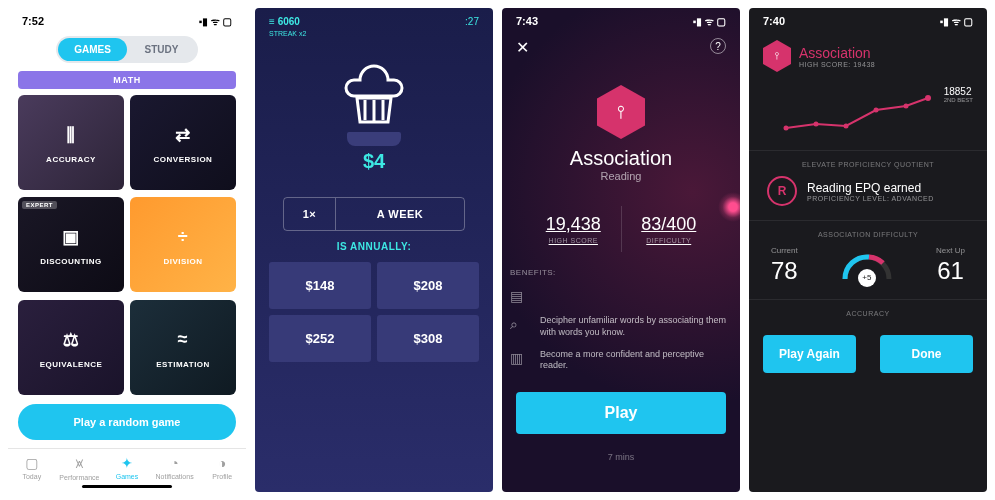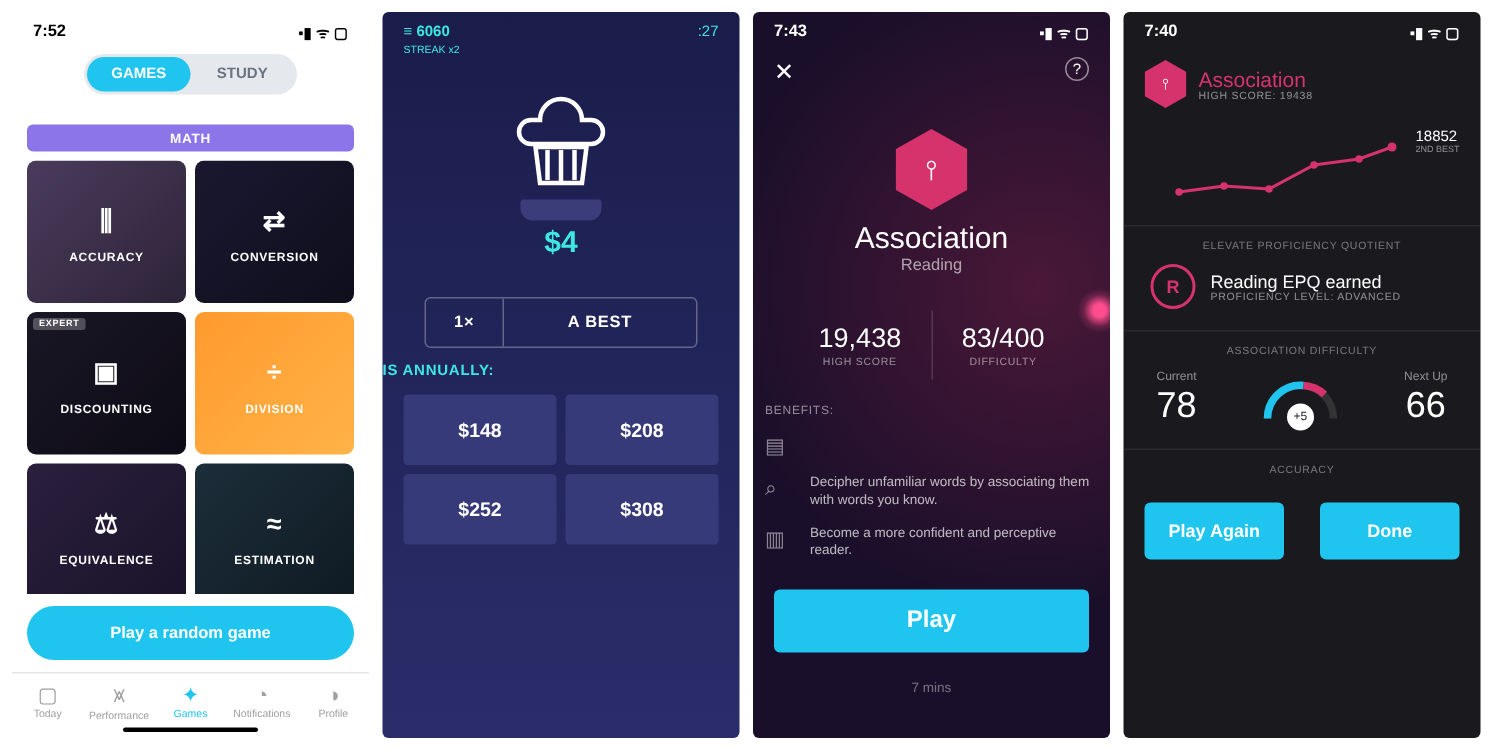--- a/index.html
+++ b/index.html
@@ -6,21 +6,21 @@
   body { background: #fff; width: 995px; height: 500px; display: flex; gap: 9px; padding: 8px; }
   .phone { flex: 1; height: 484px; border-radius: 4px; overflow: hidden; position: relative; display: flex; flex-direction: column; }
   .status-bar { display: flex; justify-content: space-between; padding: 6px 14px 2px; font-size: 11px; font-weight: 600; align-items: center; }
   .status-icons { display: flex; gap: 4px; align-items: center; font-size: 10px; }
 
   
   .s1 { background: #fff; color: #000; }
   .s1 .segmented { display: flex; background: #e5e8ec; border-radius: 16px; margin: 6px 48px 8px; padding: 2px; font-size: 10px; font-weight: 600; }
   .s1 .seg { flex: 1; text-align: center; padding: 6px 0; border-radius: 14px; color: #6b7280; }
   .s1 .seg.active { background: #1fc5ef; color: #fff; }
-  .s1 .math-pill { background: #8b75e8; color: #fff; font-size: 9px; font-weight: 600; text-align: center; padding: 4px; margin: 12px 10px 6px; border-radius: 4px; letter-spacing: 0.5px; }
+  .s1 .math-pill { background: #8b75e8; color: #fff; font-size: 9px; font-weight: 600; text-align: center; padding: 4px; margin: 0 10px 6px; border-radius: 4px; letter-spacing: 0.5px; }
   .s1 .grid { display: grid; grid-template-columns: 1fr 1fr; gap: 6px; padding: 0 10px; flex: 1; overflow: hidden; }
   .s1 .tile { border-radius: 6px; display: flex; flex-direction: column; align-items: center; justify-content: center; color: #fff; font-size: 8px; font-weight: 600; letter-spacing: 0.5px; height: 95px; position: relative; }
   .s1 .tile-icon { width: 28px; height: 28px; margin-bottom: 6px; display:flex;align-items:center;justify-content:center;font-size:18px;}
   .s1 .t1 { background: linear-gradient(135deg,#4a3b5c,#2d2438); }
   .s1 .t2 { background: linear-gradient(135deg,#1a1830,#0f0e1c); }
   .s1 .t3 { background: linear-gradient(135deg,#1a1726,#0d0b15); }
   .s1 .t4 { background: linear-gradient(135deg,#ff9a2e,#ffb347); }
   .s1 .t5 { background: linear-gradient(135deg,#2a1f3d,#1a132a); }
   .s1 .t6 { background: linear-gradient(135deg,#1c2e3a,#0f1a22); }
   .s1 .expert { position:absolute; top:4px; left:4px; font-size:6px; background:rgba(255,255,255,.25); padding:1px 4px; border-radius:2px;}
@@ -33,31 +33,31 @@
 
   
   .s2 { background: linear-gradient(180deg,#1a1d4a,#2a2d6a); color: #fff; }
   .s2 .hud { display: flex; justify-content: space-between; padding: 8px 14px 4px; font-size: 10px; color: #3de8e3; }
   .s2 .cupcake-wrap { text-align: center; margin-top: 20px; }
   .s2 .price { color: #3de8e3; font-size: 20px; font-weight: 700; margin-top: 4px; }
   .s2 .ped { width:54px;height:14px;background:#3a3d7a;margin:0 auto;border-radius:2px 2px 8px 8px;}
   .s2 .freq { display:flex; margin: 24px 28px 10px; border:1px solid rgba(255,255,255,.3); border-radius:4px; overflow:hidden;}
   .s2 .freq > div { flex:1; text-align:center; padding:10px 4px; font-size:11px; font-weight:700; letter-spacing:.5px;}
   .s2 .freq > div:first-child { border-right:1px solid rgba(255,255,255,.3); flex:0 0 52px;}
-  .s2 .annual { text-align:left; color:#3de8e3; font-size:10px; font-weight:700; letter-spacing:.5px; margin-bottom:10px;}
+  .s2 .annual { text-align:center; color:#3de8e3; font-size:10px; font-weight:700; letter-spacing:.5px; margin-bottom:10px;}
   .s2 .answers { display:grid; grid-template-columns:1fr 1fr; gap:6px; padding:0 14px 14px;}
   .s2 .ans { background:#373a78; text-align:center; padding:16px 4px; font-size:13px; font-weight:700; border-radius:3px;}
 
   
   .s3 { background: radial-gradient(circle at 80% 38%,#4a1838,#1a0f2a 60%); color:#fff; }
   .s3 .top { display:flex; justify-content:space-between; padding:8px 14px; font-size:16px; }
   .s3 .hex { width:48px;height:54px;background:#d6336c;margin:20px auto 8px;clip-path:polygon(50% 0,100% 25%,100% 75%,50% 100%,0 75%,0 25%);display:flex;align-items:center;justify-content:center;font-size:18px;}
   .s3 .title { text-align:center; font-size:20px; font-weight:300; }
   .s3 .sub { text-align:center; font-size:11px; color:rgba(255,255,255,.6); margin-bottom:24px;}
-  .s3 .stats { display:flex; margin:0 24px 16px; }
+  .s3 .stats { display:flex; margin:0 24px 16px;text-decoration:underline; }
   .s3 .stat { flex:1; text-align:center; padding:8px 4px; }
   .s3 .stat:first-child { border-right:1px solid rgba(255,255,255,.15);}
   .s3 .stat-val { font-size:18px; font-weight:300; }
   .s3 .stat-lbl { font-size:7px; color:rgba(255,255,255,.5); letter-spacing:.5px; margin-top:2px;}
   .s3 .benefits { padding:0 8px; font-size:8px; color:rgba(255,255,255,.5); letter-spacing:.5px;}
   .s3 .ben-item { display:flex; gap:10px; margin:10px 0; font-size:9px; color:rgba(255,255,255,.7); line-height:1.3; letter-spacing:0;}
   .s3 .ben-icon { flex:0 0 20px; font-size:14px; opacity:.7; }
   .s3 .play { background:#1fc5ef; color:#fff; margin:10px 14px 4px; padding:12px; text-align:center; font-weight:700; border-radius:4px;}
   .s3 .time { text-align:center; font-size:9px; color:rgba(255,255,255,.4); margin-top:14px;}
 
@@ -147,21 +147,21 @@
   <div class="cupcake-wrap">
     <svg width="70" height="66" viewBox="0 0 70 66">
       <path d="M35 4 a14 14 0 0 1 14 14 h6 a8 8 0 0 1 0 16 h-40 a8 8 0 0 1 0-16 h6 a14 14 0 0 1 14-14 z" fill="none" stroke="#fff" stroke-width="3"></path>
       <path d="M18 36 l3 24 h28 l3-24 z M26 38 v20 M35 38 v22 M44 38 v20" fill="none" stroke="#fff" stroke-width="3"></path>
     </svg>
     <div class="ped"></div>
     <div class="price">$4</div>
   </div>
   <div class="freq">
     <div>1×</div>
-    <div>A BEST</div>
+    <div>A WEEK</div>
   </div>
   <div class="annual">IS ANNUALLY:</div>
   <div class="answers">
     <div class="ans">$148</div>
     <div class="ans">$208</div>
     <div class="ans">$252</div>
     <div class="ans">$308</div>
   </div>
 </div>
 
@@ -250,21 +250,21 @@
     <div class="gauge">
       <svg width="56" height="30" viewBox="0 0 56 30">
           <path d="M6 28 A22 22 0 0 1 50 28" fill="none" stroke="#333" stroke-width="5"></path>
           <path d="M6 28 A22 22 0 0 1 30 6" fill="none" stroke="#1fc5ef" stroke-width="5"></path>
           <path d="M30 6 A22 22 0 0 1 44 12" fill="none" stroke="#d6336c" stroke-width="5"></path>
         </svg>
       <div class="plus">+5</div>
     </div>
     <div class="diff-col">
         <div>Next Up</div>
-        <div class="diff-val">66</div>
+        <div class="diff-val">61</div>
       </div>
   </div>
   <div class="section-lbl">ACCURACY</div>
   <div class="btns">
     <div class="btn">Play Again</div>
     <div class="btn">Done</div>
   </div>
 </div>
 
 </body></html>

